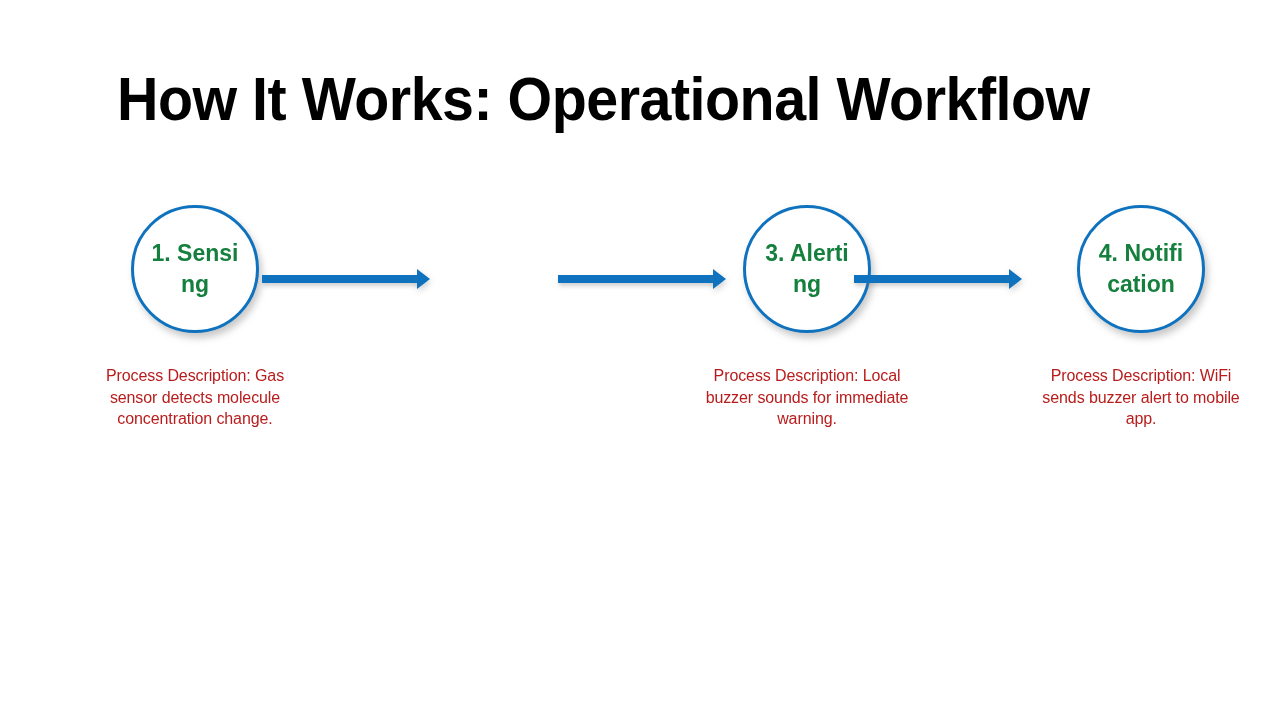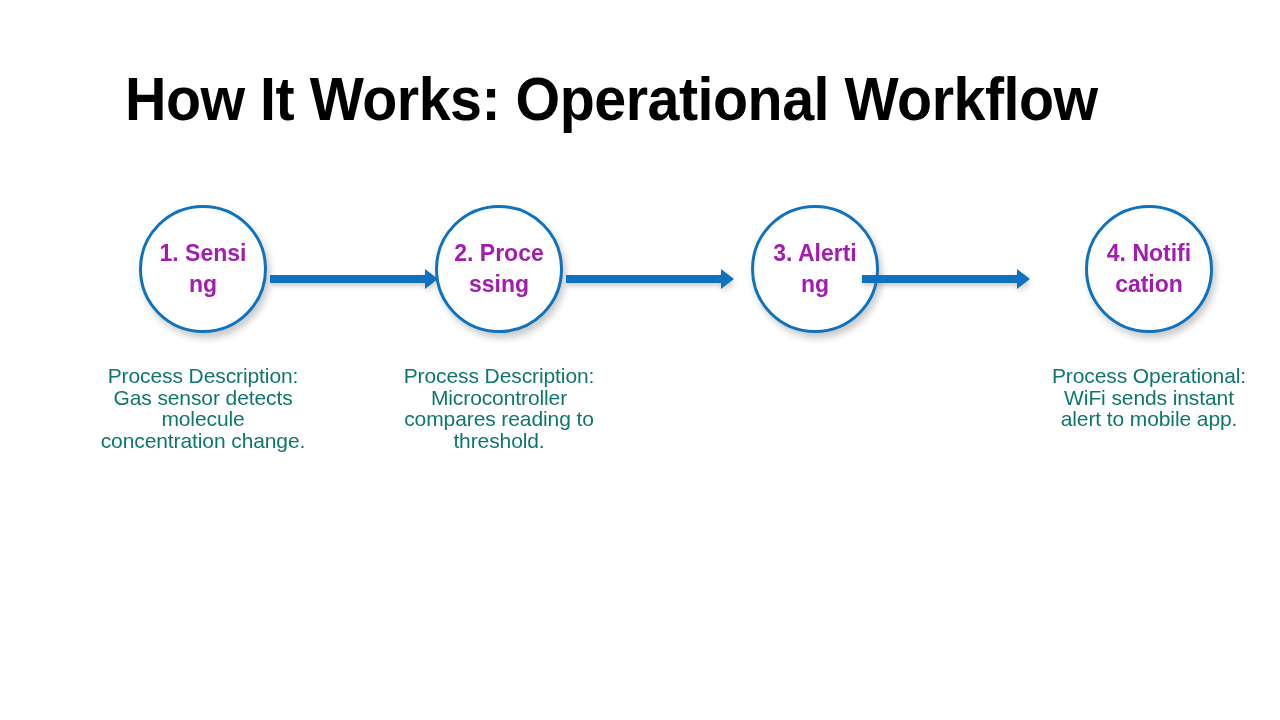--- a/index.html
+++ b/index.html
@@ -12,21 +12,20 @@
     background: #ffffff;
     font-family: "Liberation Sans", sans-serif;
     overflow: hidden;
     position: relative;
   }
 
   .slide {
     position: absolute;
     inset: 0;
     background: #ffffff;
-    margin-left: 8px;
   }
 
   
   .slide-title {
     position: absolute;
     left: 117px;
     top: 60px;
     width: 1060px;
     font-size: 61px;
     font-weight: 700;
@@ -76,36 +75,36 @@
     margin-left: -45px;
     width: 90px;
     height: 128px;
     display: flex;
     align-items: center;
     justify-content: center;
     text-align: center;
     font-size: 23px;
     font-weight: 700;
     line-height: 31px;
-    color: #a21caf;
+    color: #15803d;
     word-break: break-all;
     overflow: visible;
     pointer-events: none;
   }
 
   .node-desc {
     position: absolute;
     left: 50%;
     margin-left: -103px;
     top: 170px;
     width: 206px;
     text-align: center;
-    font-size: 21px;
+    font-size: 16px;
     line-height: 21.5px;
-    color: #0f766e;
+    color: #b91c1c;
     letter-spacing: -0.1px;
   }
 
   
   .connector {
     position: absolute;
     top: 74px;
     height: 20px;
   }
   .connector .shaft {
@@ -141,41 +140,37 @@
       <div class="node-circle"></div>
       <div class="node-label">1. Sensing</div>
       <div class="node-desc">Process Description: Gas sensor detects molecule concentration change.</div>
     </div>
 
     <div class="connector" style="left:262px; width:168px;">
       <div class="shaft" style="width:156px;"></div>
       <div class="head"></div>
     </div>
 
-    <div class="node-wrap" style="left:388px;">
-      <div class="node-circle"></div>
-      <div class="node-label">2. Processing</div>
-      <div class="node-desc">Process Description: Microcontroller compares reading to threshold.</div>
-    </div>
 
     <div class="connector" style="left:558px; width:168px;">
       <div class="shaft" style="width:156px;"></div>
       <div class="head"></div>
     </div>
 
     <div class="node-wrap" style="left:704px;">
       <div class="node-circle"></div>
       <div class="node-label">3. Alerting</div>
+      <div class="node-desc">Process Description: Local buzzer sounds for immediate warning.</div>
     </div>
 
     <div class="connector" style="left:854px; width:168px;">
       <div class="shaft" style="width:156px;"></div>
       <div class="head"></div>
     </div>
 
     <div class="node-wrap" style="left:1038px;">
       <div class="node-circle"></div>
       <div class="node-label">4. Notification</div>
-      <div class="node-desc">Process Operational: WiFi sends instant alert to mobile app.</div>
+      <div class="node-desc">Process Description: WiFi sends buzzer alert to mobile app.</div>
     </div>
 
   </div>
 </div>
 
 </body></html>

